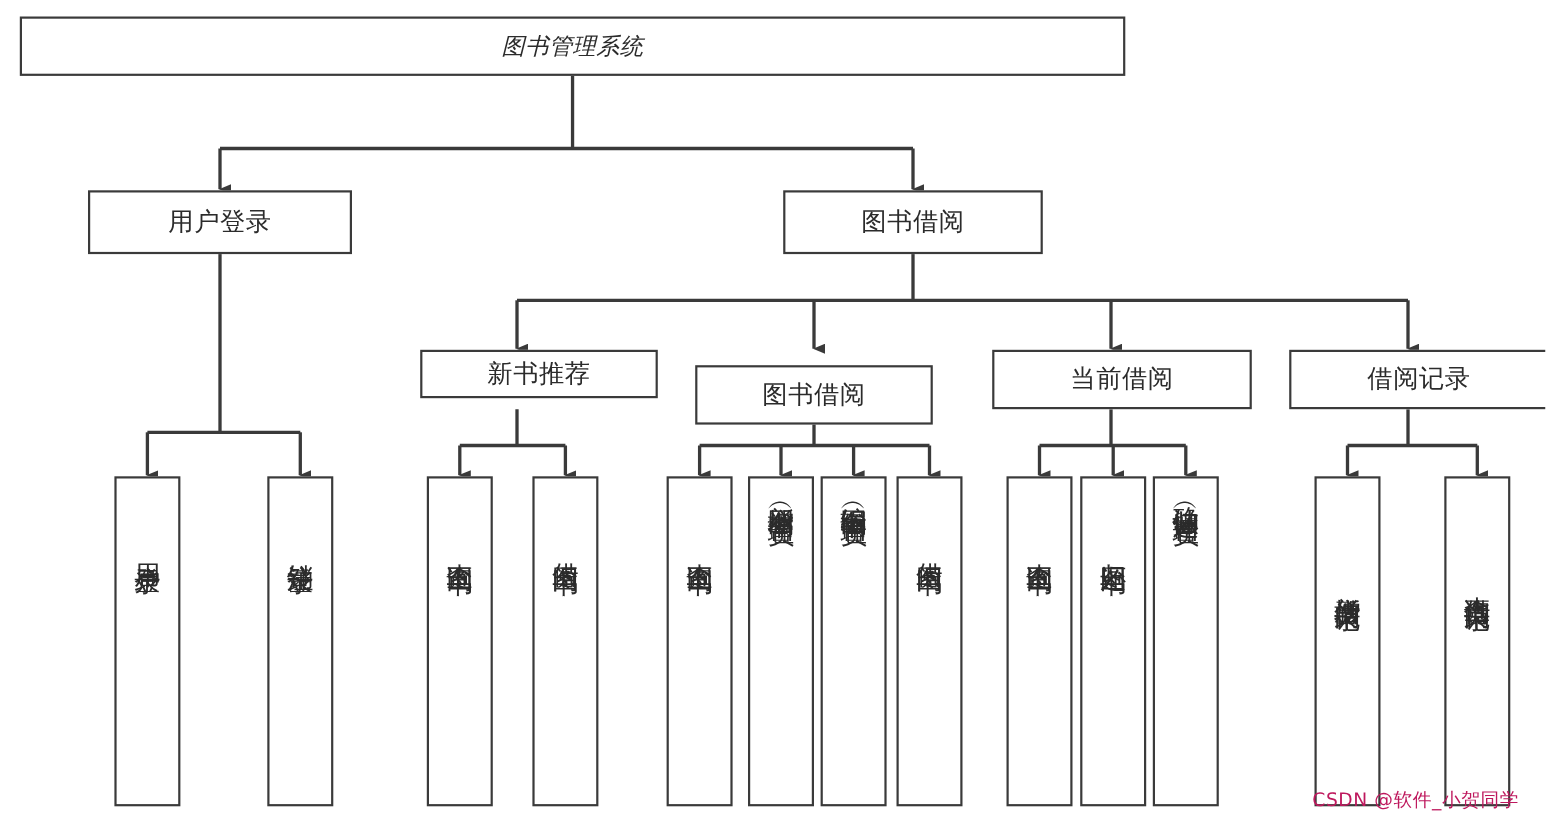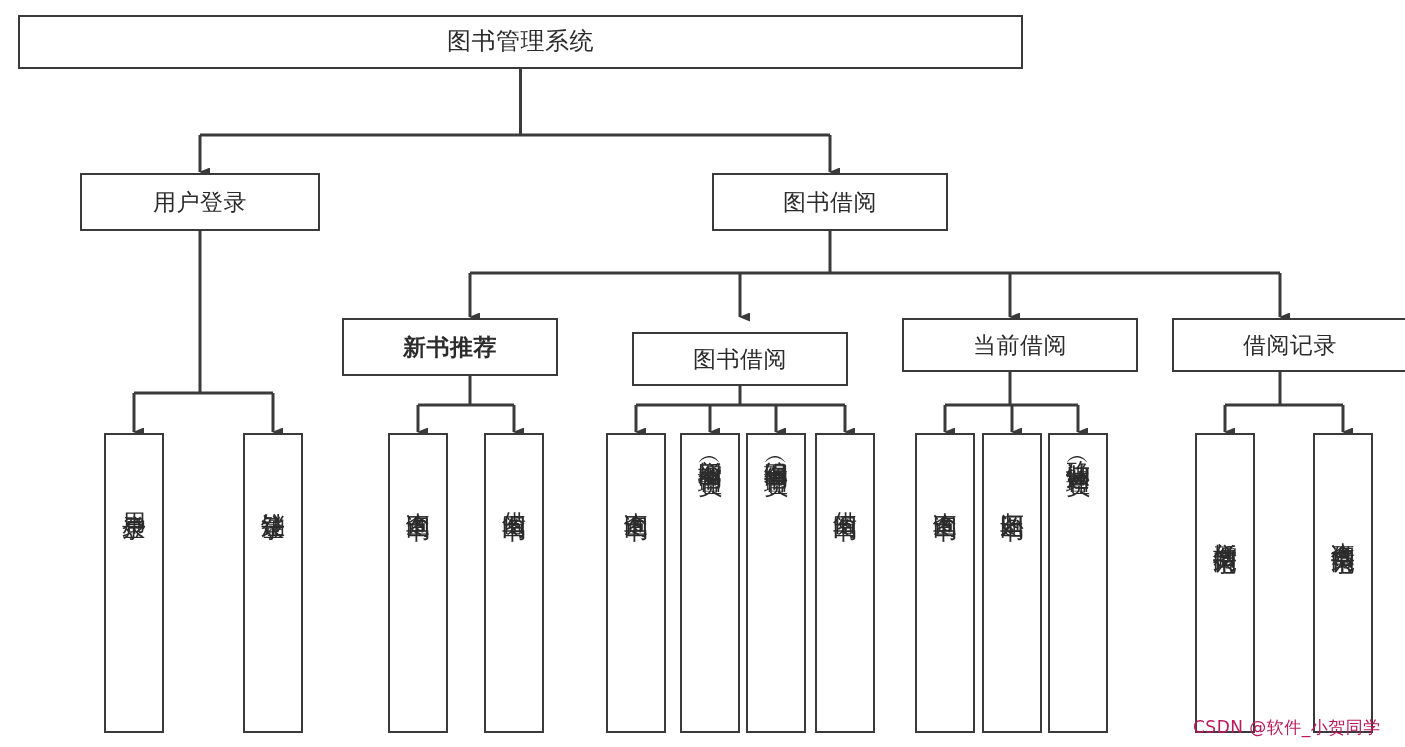--- a/index.html
+++ b/index.html
@@ -39,21 +39,22 @@
     display: block;
     text-align: center;
     line-height: 1.15;
     white-space: pre;
   }
   .node.horiz .label {
     font-size: 23px;
     letter-spacing: 0.5px;
   }
   .node.root .label {
-    font-size: 24px;
+    font-size: 21px;
+    font-style: italic;
   }
   .node.vert {
     align-items: flex-start;
     justify-content: center;
     padding-top: 6px;
   }
   .node.vert .label {
     writing-mode: vertical-rl;
     text-orientation: upright;
     font-size: 24px;
@@ -119,21 +120,21 @@
     <span class="label">图书管理系统</span>
   </div>
 
   <div class="node horiz" style="left: 80px; top: 173px; width: 240px; height: 58px;">
     <span class="label">用户登录</span>
   </div>
   <div class="node horiz" style="left: 712px; top: 173px; width: 236px; height: 58px;">
     <span class="label">图书借阅</span>
   </div>
 
-  <div class="node horiz" style="left: 342px; top: 318px; width: 216px; height: 58px; font-weight: bold;">
+  <div class="node horiz" style="left: 382px; top: 318px; width: 216px; height: 44px;">
     <span class="label">新书推荐</span>
   </div>
   <div class="node horiz" style="left: 632px; top: 332px; width: 216px; height: 54px;">
     <span class="label">图书借阅</span>
   </div>
   <div class="node horiz" style="left: 902px; top: 318px; width: 236px; height: 54px;">
     <span class="label">当前借阅</span>
   </div>
   <div class="node horiz" style="left: 1172px; top: 318px; width: 236px; height: 54px;">
     <span class="label">借阅记录</span>

